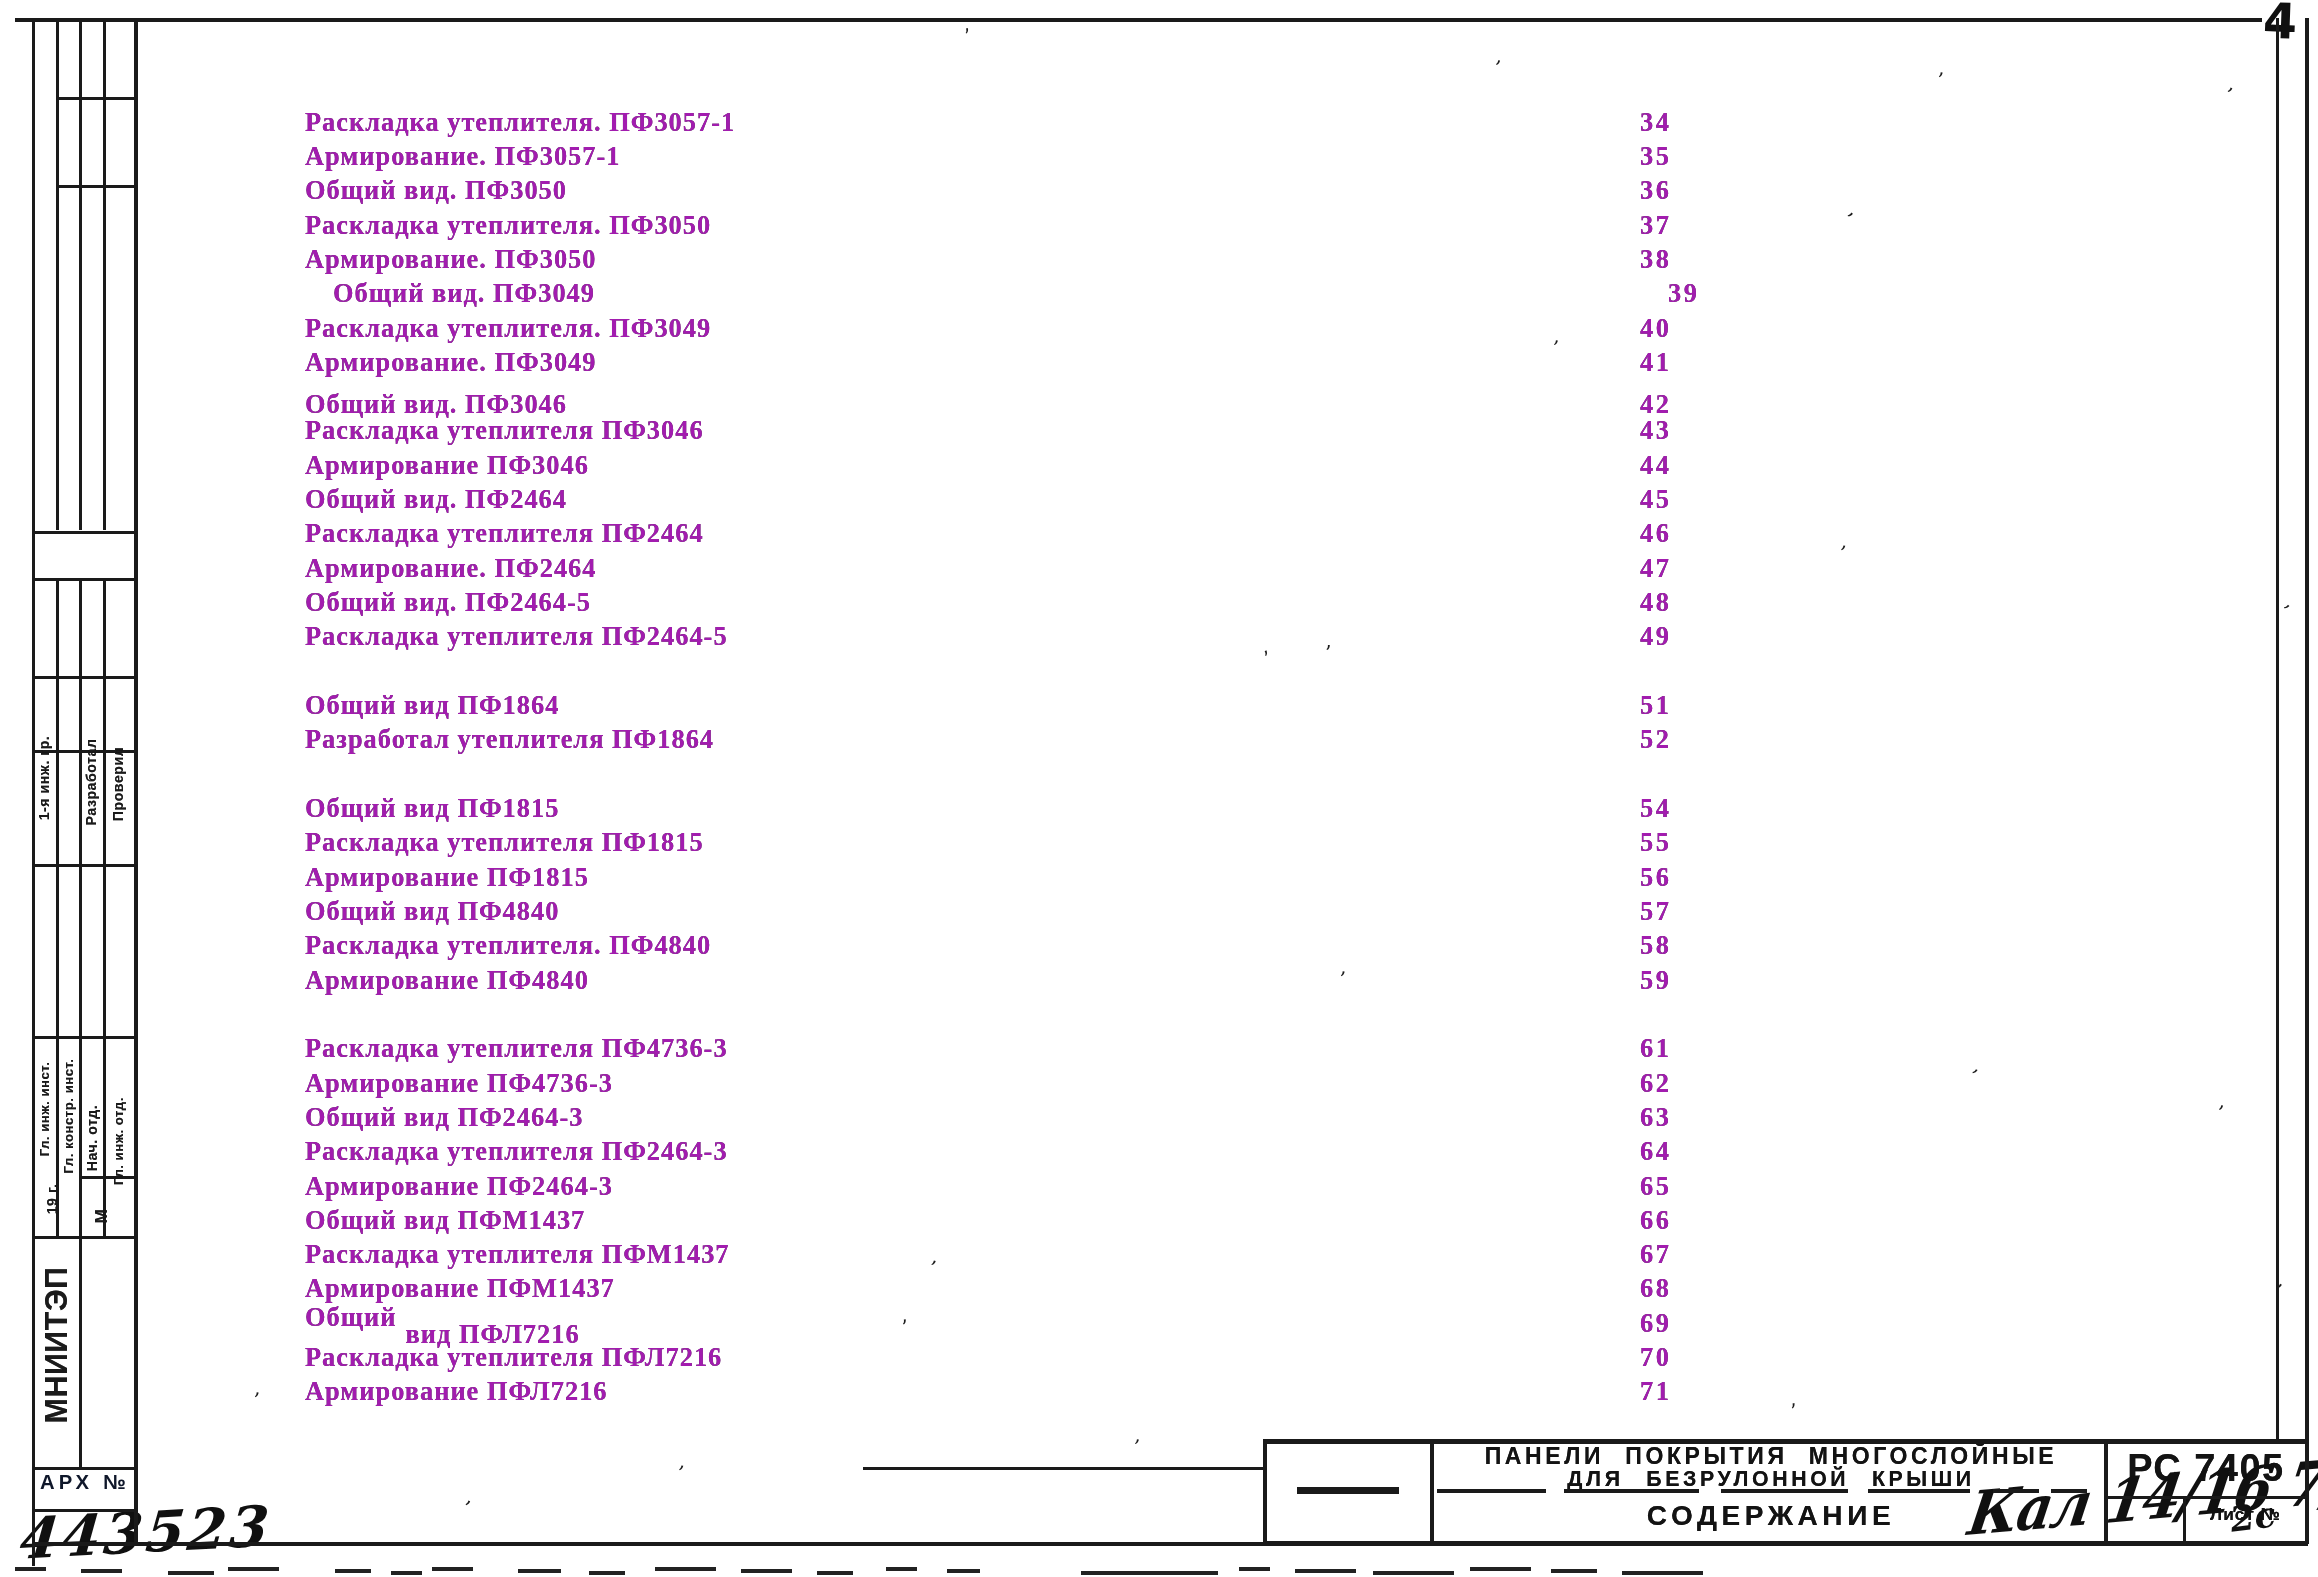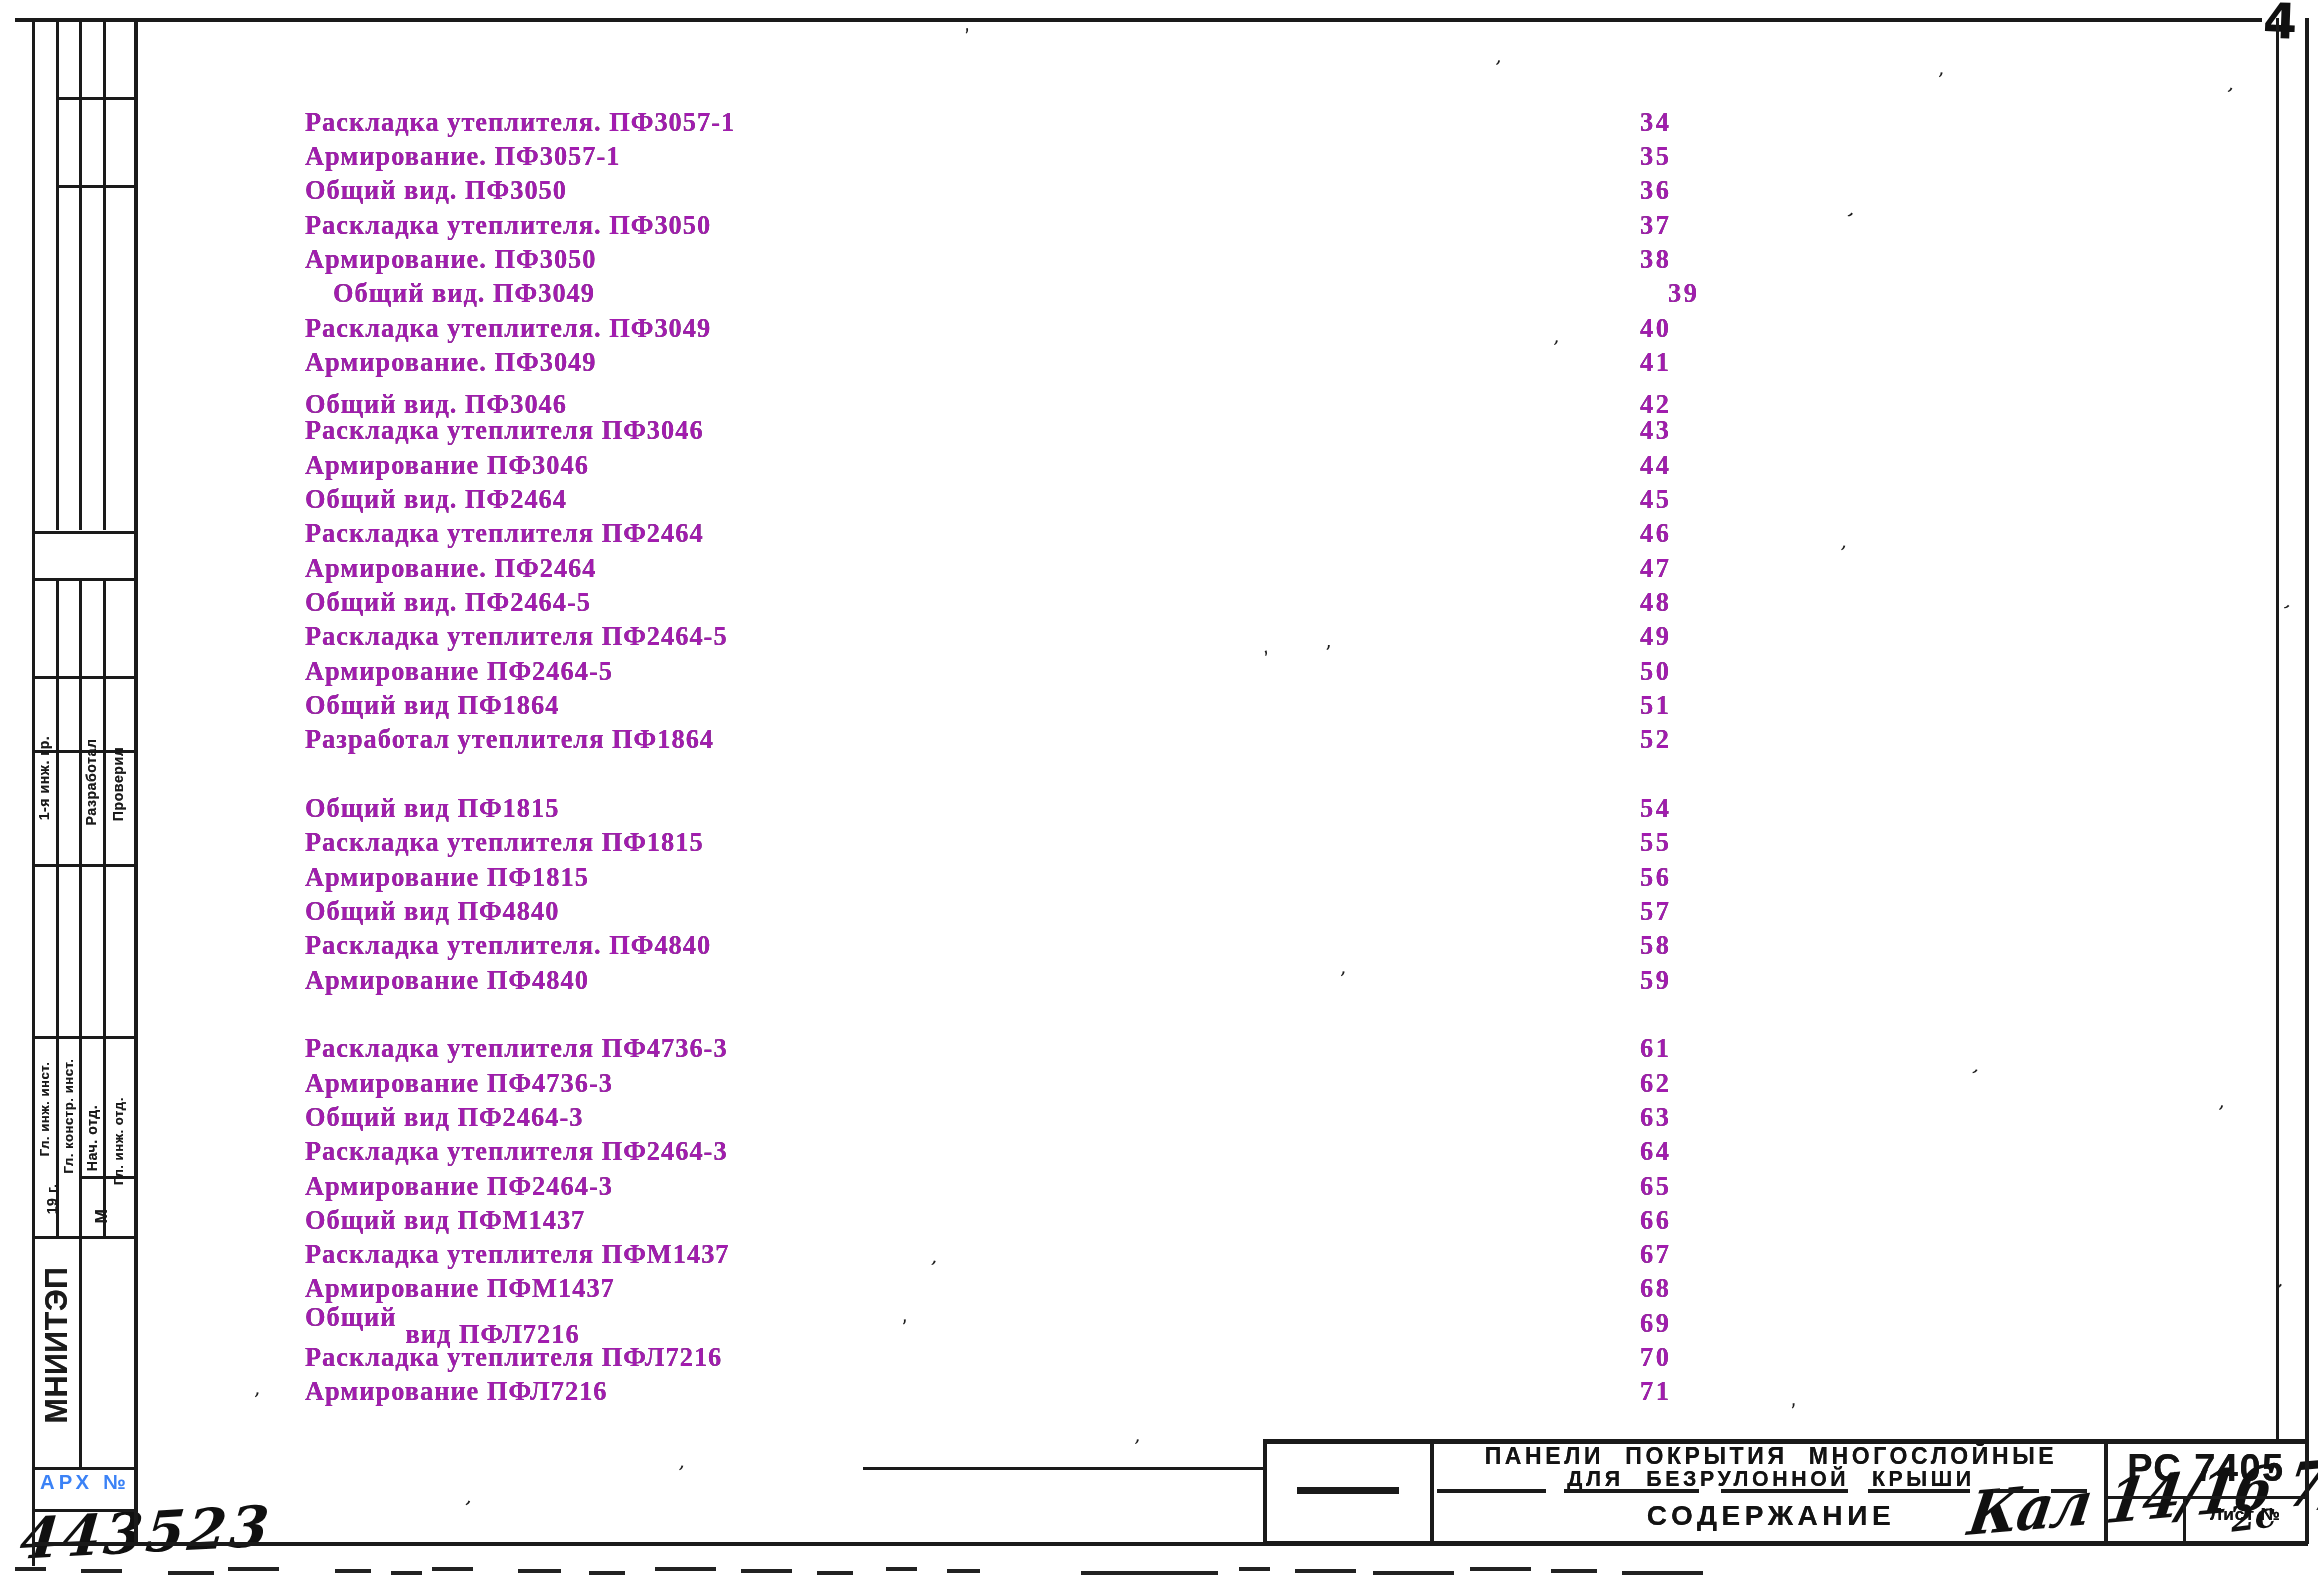--- a/index.html
+++ b/index.html
@@ -14,21 +14,21 @@
        font-weight:bold;font-size:26.4px;line-height:34px;letter-spacing:1px;
        color:#a21caf;text-shadow:0 0 0.5px rgba(10,10,10,.75);}
   .row .num{position:absolute;left:1335px;top:0;letter-spacing:2.5px;}
   .row .p1{display:inline-block;transform:translateY(-6.1px);}
   .row .p2{display:inline-block;transform:translateY(11.2px);margin-left:9.1px;}
   
   .vlabel{position:absolute;font-family:"Liberation Sans",sans-serif;font-weight:bold;
           color:#1b1b1b;white-space:nowrap;transform:translate(-50%,-50%) rotate(-90deg);
           letter-spacing:0.5px;text-shadow:0 0 0.5px rgba(0,0,0,.6);}
   .arch{position:absolute;left:40px;top:1471px;width:102px;font-family:"Liberation Sans",sans-serif;
-        font-weight:bold;font-size:20.3px;letter-spacing:4.1px;color:#3b82f6;}
+        font-weight:bold;font-size:20.3px;letter-spacing:4.1px;color:#0f172a;}
   
   .tb{position:absolute;font-family:"Liberation Sans",sans-serif;font-weight:bold;color:#131313;
       text-align:center;text-shadow:0 0 0.5px rgba(0,0,0,.8);}
   .t1{left:1437px;top:1443px;width:668px;font-size:23px;letter-spacing:3.6px;word-spacing:11.2px;}
   .t2{left:1437px;top:1467px;width:668px;font-size:21.3px;letter-spacing:3.6px;word-spacing:13.2px;}
   .sub{left:1437px;top:1500px;width:668px;font-size:28px;letter-spacing:4.6px;}
   .code{left:2107px;top:1447px;width:198px;font-size:38px;letter-spacing:1.5px;}
   .sheetlbl{left:2186px;top:1504px;width:119px;font-size:17.3px;letter-spacing:1px;}
   
   .hw{position:absolute;font-family:"DejaVu Serif",serif;font-style:italic;color:#101010;white-space:nowrap;}
@@ -106,21 +106,20 @@
     <div class="row" style="left: 305px; top: 311px;"><span class="lbl">Раскладка утеплителя. ПФ3049</span><span class="num">40</span></div>
     <div class="row" style="left: 305px; top: 345px;"><span class="lbl">Армирование. ПФ3049</span><span class="num">41</span></div>
     <div class="row" style="left: 305px; top: 379px; margin-top: 8px;"><span class="lbl">Общий вид. ПФ3046</span><span class="num">42</span></div>
     <div class="row" style="left: 305px; top: 413px;"><span class="lbl">Раскладка утеплителя ПФ3046</span><span class="num">43</span></div>
     <div class="row" style="left: 305px; top: 448px;"><span class="lbl">Армирование ПФ3046</span><span class="num">44</span></div>
     <div class="row" style="left: 305px; top: 482px;"><span class="lbl">Общий вид. ПФ2464</span><span class="num">45</span></div>
     <div class="row" style="left: 305px; top: 516px;"><span class="lbl">Раскладка утеплителя ПФ2464</span><span class="num">46</span></div>
     <div class="row" style="left: 305px; top: 551px;"><span class="lbl">Армирование. ПФ2464</span><span class="num">47</span></div>
     <div class="row" style="left: 305px; top: 585px;"><span class="lbl">Общий вид. ПФ2464-5</span><span class="num">48</span></div>
     <div class="row" style="left: 305px; top: 619px;"><span class="lbl">Раскладка утеплителя ПФ2464-5</span><span class="num">49</span></div>
-    <div class="row" style="left: 305px; top: 654px;"><span class="lbl">Армирование ПФ2464-5</span><span class="num">50</span></div>
     <div class="row" style="left: 305px; top: 688px;"><span class="lbl">Общий вид ПФ1864</span><span class="num">51</span></div>
     <div class="row" style="left: 305px; top: 722px;"><span class="lbl">Разработал утеплителя ПФ1864</span><span class="num">52</span></div>
     <div class="row" style="left: 305px; top: 791px;"><span class="lbl">Общий вид ПФ1815</span><span class="num">54</span></div>
     <div class="row" style="left: 305px; top: 825px;"><span class="lbl">Раскладка утеплителя ПФ1815</span><span class="num">55</span></div>
     <div class="row" style="left: 305px; top: 860px;"><span class="lbl">Армирование ПФ1815</span><span class="num">56</span></div>
     <div class="row" style="left: 305px; top: 894px;"><span class="lbl">Общий вид ПФ4840</span><span class="num">57</span></div>
     <div class="row" style="left: 305px; top: 928px;"><span class="lbl">Раскладка утеплителя. ПФ4840</span><span class="num">58</span></div>
     <div class="row" style="left: 305px; top: 963px;"><span class="lbl">Армирование ПФ4840</span><span class="num">59</span></div>
     <div class="row" style="left: 305px; top: 1031px;"><span class="lbl">Раскладка утеплителя ПФ4736-3</span><span class="num">61</span></div>
     <div class="row" style="left: 305px; top: 1066px;"><span class="lbl">Армирование ПФ4736-3</span><span class="num">62</span></div>

